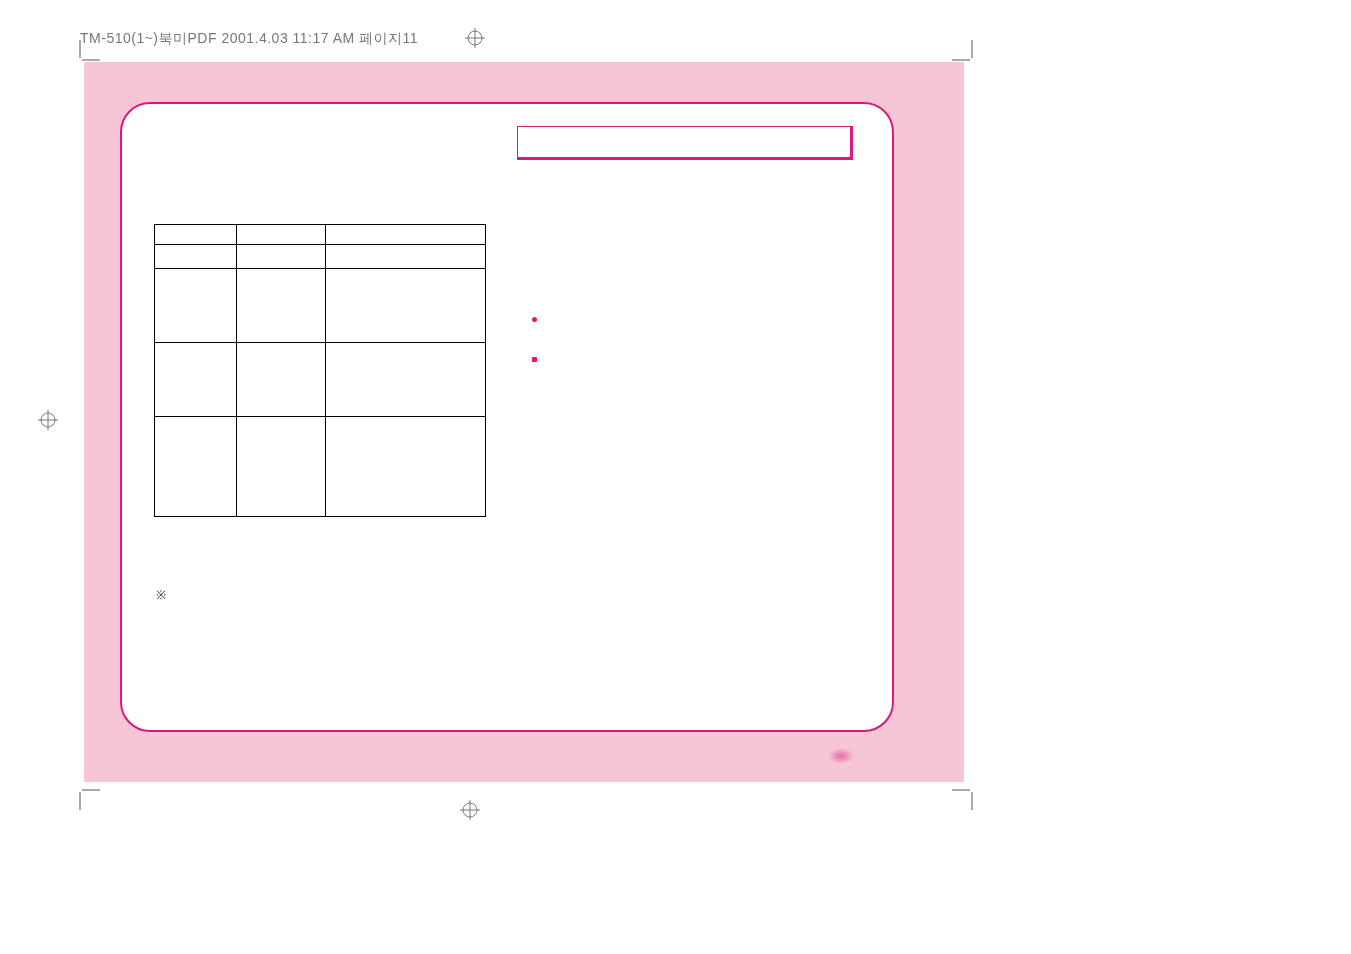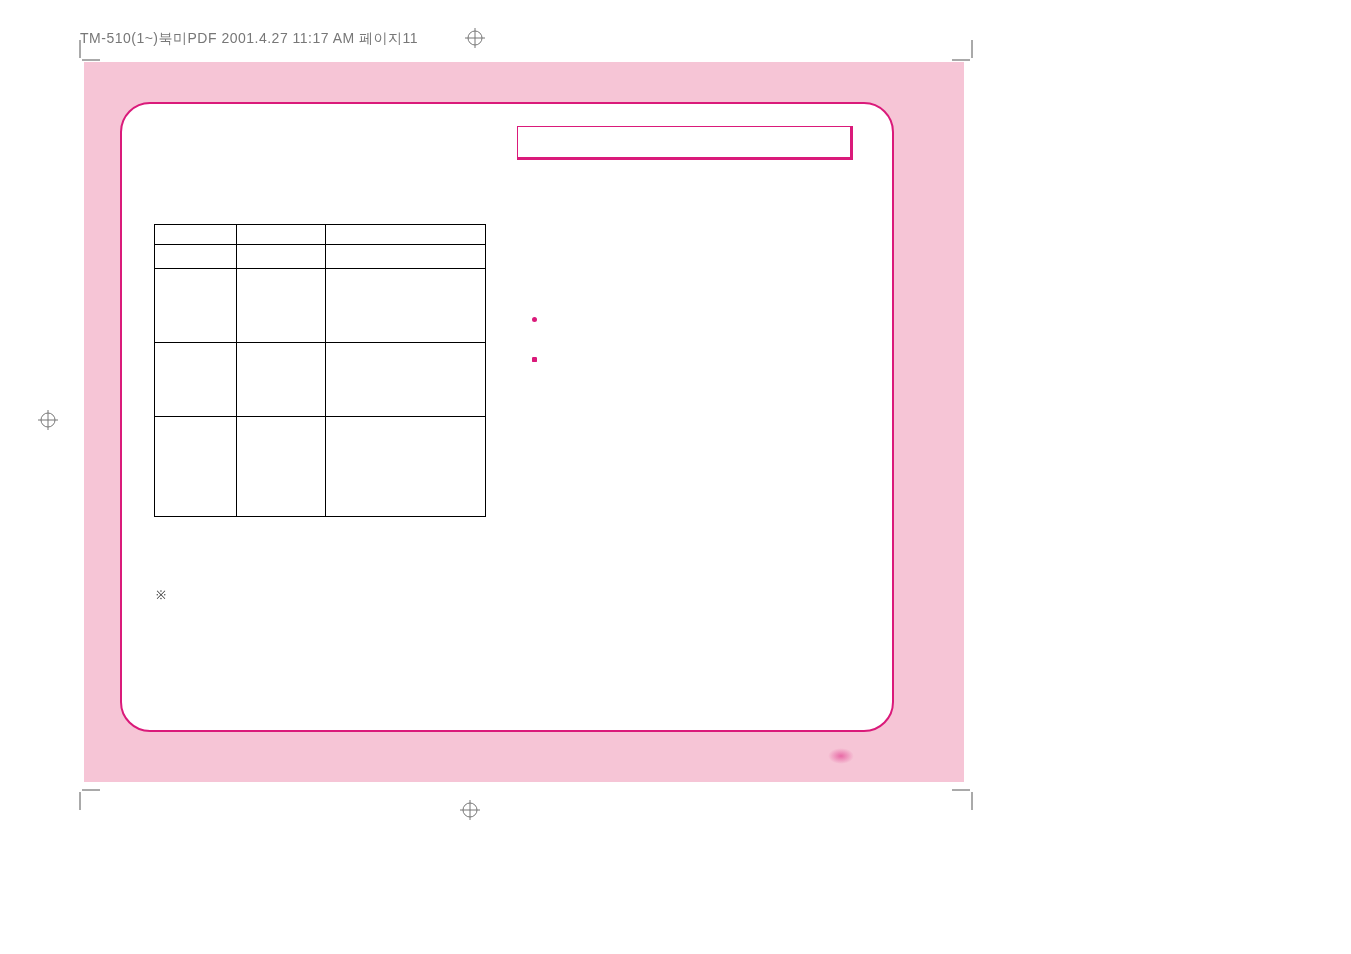--- a/index.html
+++ b/index.html
@@ -148,21 +148,21 @@
     right: 110px;
     width: 26px;
     height: 16px;
     background: radial-gradient(ellipse at center, #e86aa6 0%, #f6c5d6 70%);
     border-radius: 50%;
   }
 </style>
 </head>
 <body>
 
-<div class="header-text">TM-510(1~)북미PDF 2001.4.27 11:17 AM 페이지11</div>
+<div class="header-text">TM-510(1~)북미PDF 2001.4.03 11:17 AM 페이지11</div>
 
 <div class="regmark" style="top:28px; left:465px;">
   <svg width="20" height="20">
       <circle cx="10" cy="10" r="7" fill="none" stroke="#777" stroke-width="1"></circle>
       <line x1="10" y1="0" x2="10" y2="20" stroke="#777"></line>
       <line x1="0" y1="10" x2="20" y2="10" stroke="#777"></line>
     </svg>
 </div>
 <div class="regmark" style="top:410px; left:38px;">
   <svg width="20" height="20">

